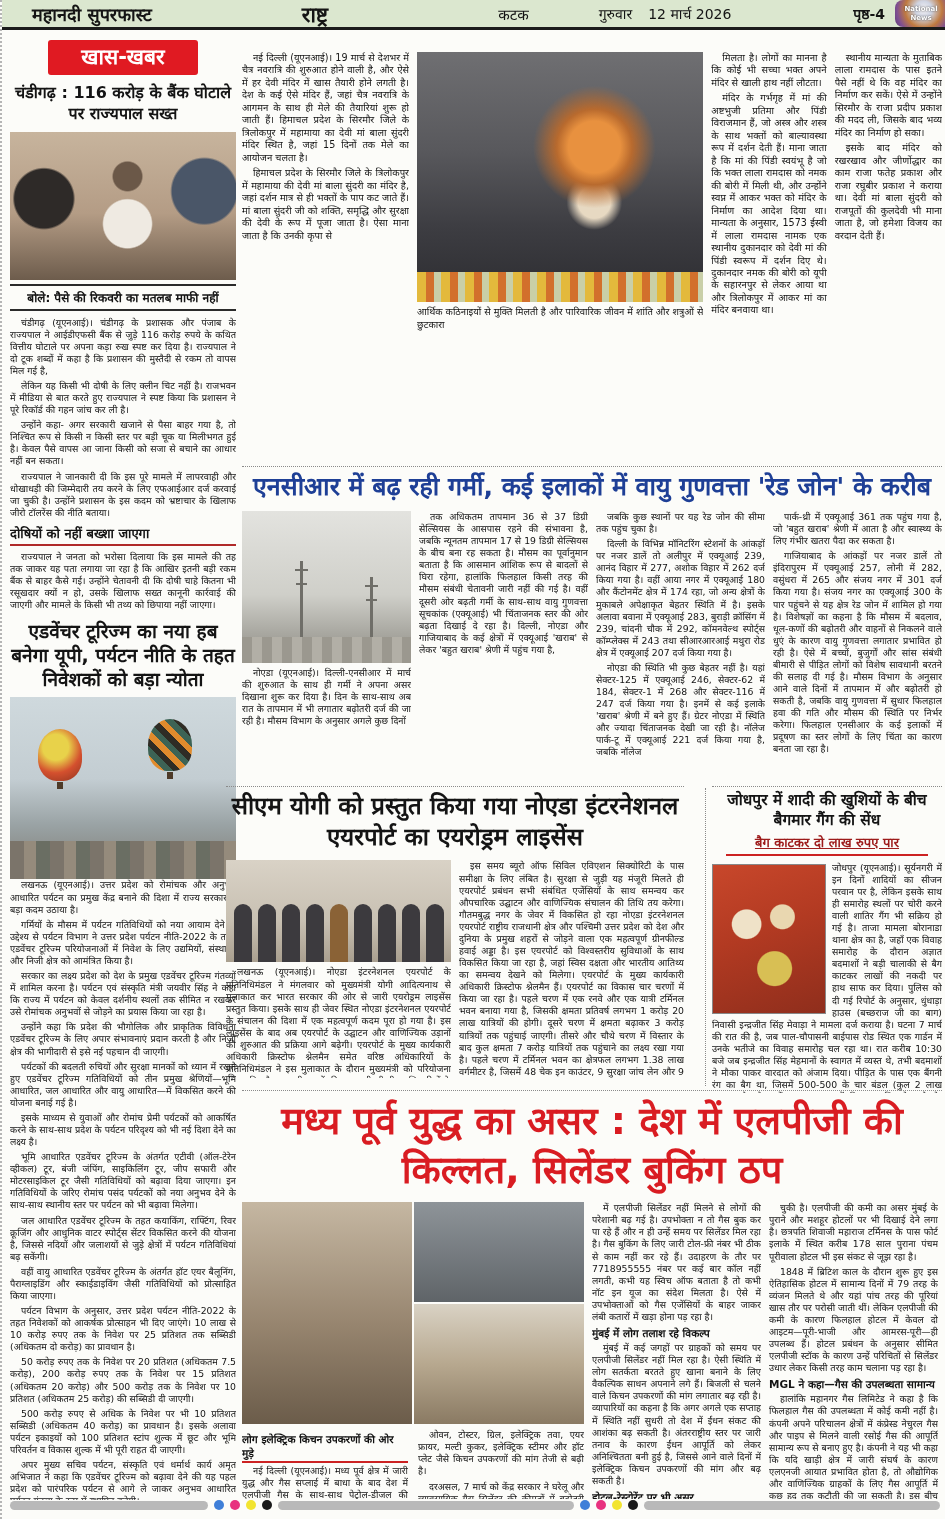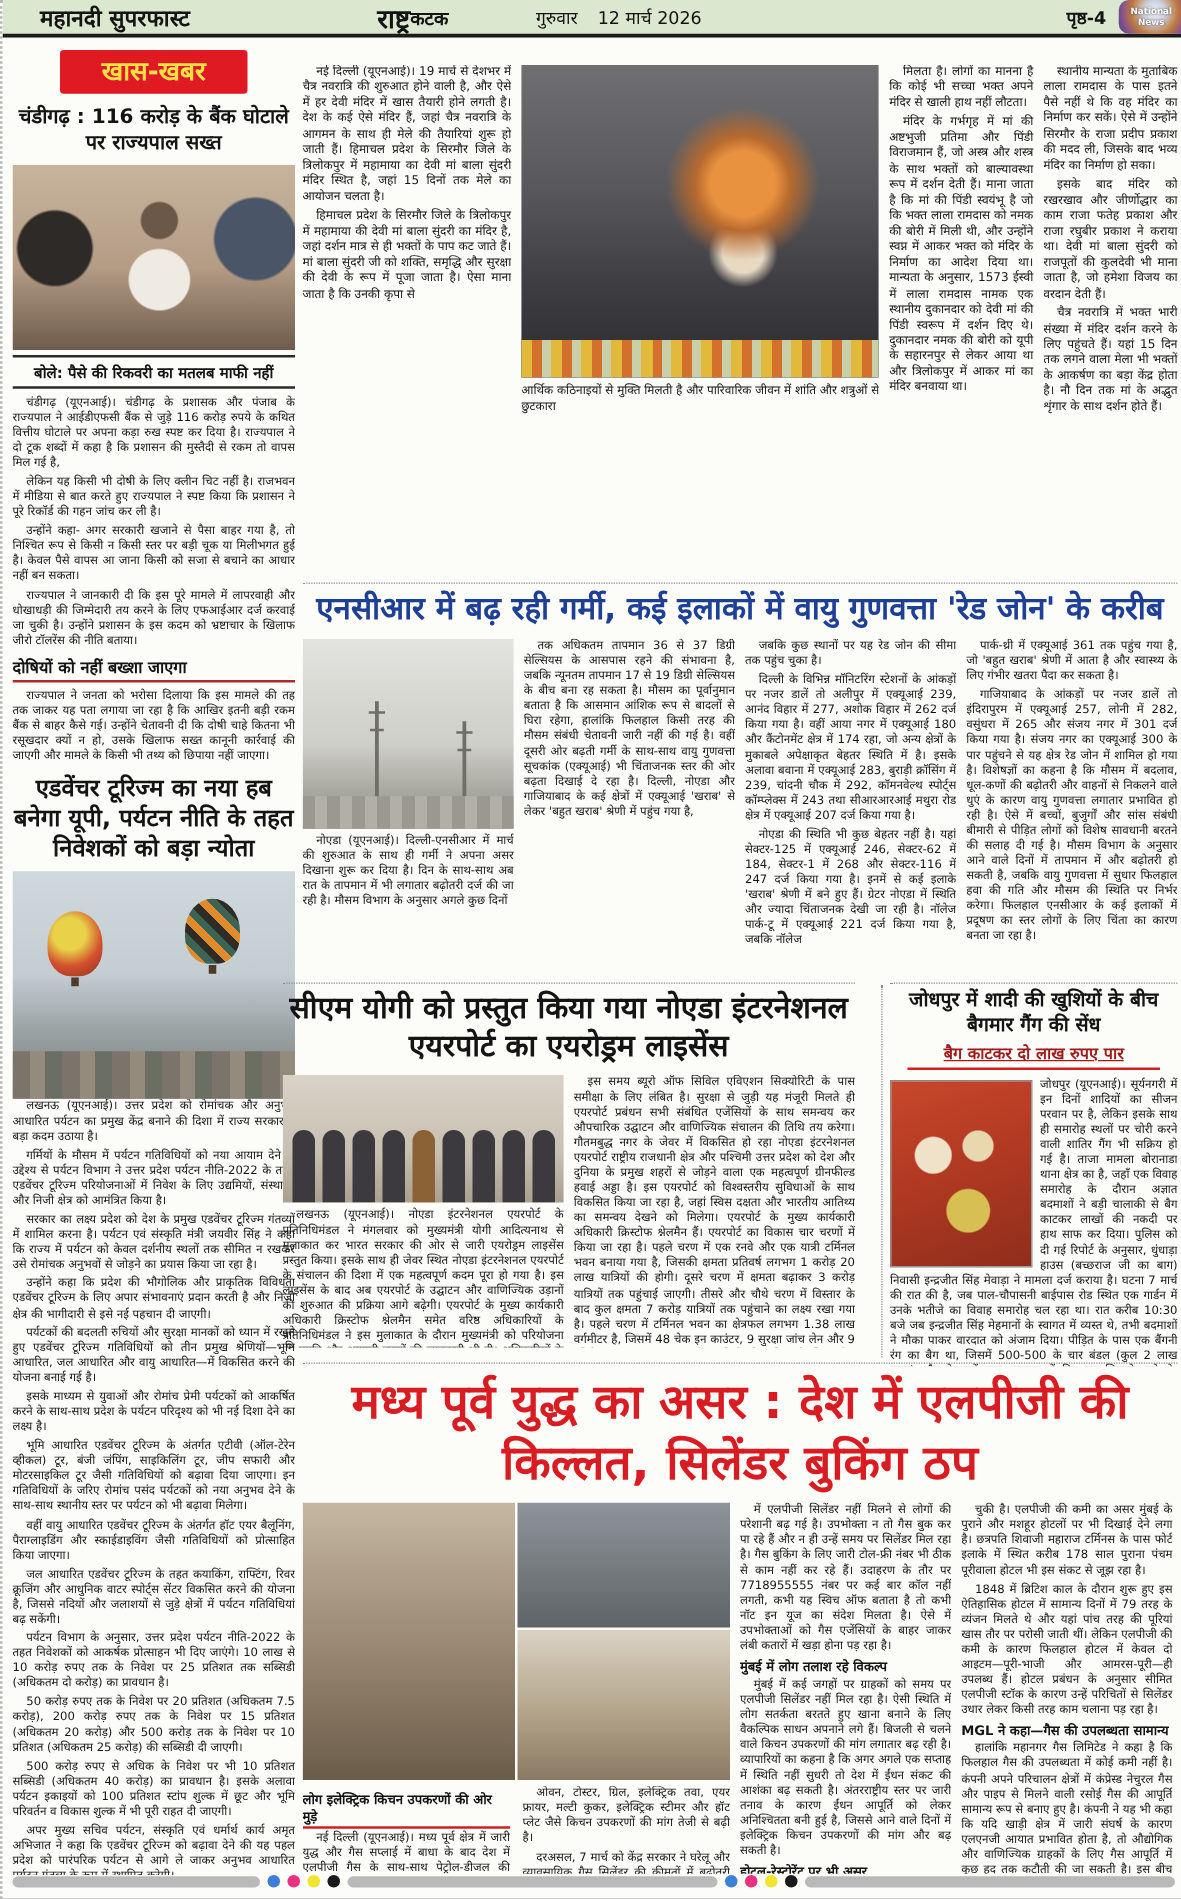--- a/index.html
+++ b/index.html
@@ -4,31 +4,31 @@
 <style>
   html,body{margin:0;padding:0;background:#8a8a8a;}
   .page{position:relative;width:945px;height:1519px;margin:0 auto;background:#fcfcf9;
         font-family:"DejaVu Sans","Liberation Sans",sans-serif;color:#141414;overflow:hidden;
         border-left:2px dotted #b5b5b5;}
   
   .masthead{position:absolute;top:0;left:0;width:100%;height:30px;background:#dbe7cf;
             display:flex;align-items:center;border-bottom:3px solid #1b1b1b;box-sizing:border-box;}
   .m-paper{font-weight:bold;font-size:18px;margin-left:30px;white-space:nowrap;}
   .m-section{font-weight:bold;font-size:21px;margin-left:150px;}
-  .m-city{font-weight:bold;font-size:15px;}
+  .m-city{font-weight:normal;font-size:15px;margin-left:170px;}
   .m-day{font-size:14px;margin-left:70px;}
   .m-date{font-size:14px;margin-left:16px;}
   .m-page{font-weight:bold;font-size:14px;margin-left:auto;margin-right:10px;}
   .m-logo{width:52px;height:27px;border-radius:8px 0 0 8px;margin-right:0;
           background:radial-gradient(circle at 55% 35%,#f4f2f5 0%,#cfd4e2 25%,#c07a3f 55%,#7e4f92 80%,#5d3a74 100%);
           color:#fff;font-size:7px;font-weight:bold;text-align:center;line-height:1.2;
           display:flex;flex-direction:column;justify-content:center;text-shadow:0 0 2px #333;}
   
   .sidebar{position:absolute;left:8px;top:38px;width:226px;height:1462px;overflow:hidden;}
-  .kb-banner{background:#e01a22;color:#fde047;font-weight:bold;font-size:21px;text-align:center;
+  .kb-banner{background:#e01a22;color:#ffffff;font-weight:bold;font-size:21px;text-align:center;
              width:150px;margin:2px auto 8px;padding:2px 0 5px;border-radius:3px;}
   .sb-head1{font-weight:bold;font-size:16px;line-height:1.3;text-align:center;margin:0 0 7px;}
   .photo{position:relative;overflow:hidden;}
   .sb-photo1{height:148px;background:
       radial-gradient(circle at 52% 30%,#6b5848 0 9%,transparent 10%),
       radial-gradient(circle at 52% 62%,#efeae2 0 16%,transparent 17%),
       radial-gradient(circle at 15% 45%,#2e2a28 0 14%,transparent 15%),
       radial-gradient(circle at 86% 40%,#4a5668 0 15%,transparent 16%),
       linear-gradient(180deg,#c7b49d 0%,#b49c85 55%,#6d5c4c 100%);}
   .sb-cap{font-weight:bold;font-size:12px;text-align:center;border-top:2px solid #2b2b2b;
@@ -131,22 +131,22 @@
       <span class="balloon b2"></span>
       <span class="town"></span>
     </div>
     <p class="bp">लखनऊ (यूएनआई)। उत्तर प्रदेश को रोमांचक और अनुभव आधारित पर्यटन का प्रमुख केंद्र बनाने की दिशा में राज्य सरकार ने बड़ा कदम उठाया है।</p>
     <p class="bp">गर्मियों के मौसम में पर्यटन गतिविधियों को नया आयाम देने के उद्देश्य से पर्यटन विभाग ने उत्तर प्रदेश पर्यटन नीति-2022 के तहत एडवेंचर टूरिज्म परियोजनाओं में निवेश के लिए उद्यमियों, संस्थाओं और निजी क्षेत्र को आमंत्रित किया है।</p>
     <p class="bp">सरकार का लक्ष्य प्रदेश को देश के प्रमुख एडवेंचर टूरिज्म गंतव्यों में शामिल करना है। पर्यटन एवं संस्कृति मंत्री जयवीर सिंह ने कहा कि राज्य में पर्यटन को केवल दर्शनीय स्थलों तक सीमित न रखकर उसे रोमांचक अनुभवों से जोड़ने का प्रयास किया जा रहा है।</p>
     <p class="bp">उन्होंने कहा कि प्रदेश की भौगोलिक और प्राकृतिक विविधता एडवेंचर टूरिज्म के लिए अपार संभावनाएं प्रदान करती है और निजी क्षेत्र की भागीदारी से इसे नई पहचान दी जाएगी।</p>
     <p class="bp">पर्यटकों की बदलती रुचियों और सुरक्षा मानकों को ध्यान में रखते हुए एडवेंचर टूरिज्म गतिविधियों को तीन प्रमुख श्रेणियों—भूमि आधारित, जल आधारित और वायु आधारित—में विकसित करने की योजना बनाई गई है।</p>
     <p class="bp">इसके माध्यम से युवाओं और रोमांच प्रेमी पर्यटकों को आकर्षित करने के साथ-साथ प्रदेश के पर्यटन परिदृश्य को भी नई दिशा देने का लक्ष्य है।</p>
     <p class="bp">भूमि आधारित एडवेंचर टूरिज्म के अंतर्गत एटीवी (ऑल-टेरेन व्हीकल) टूर, बंजी जंपिंग, साइकिलिंग टूर, जीप सफारी और मोटरसाइकिल टूर जैसी गतिविधियों को बढ़ावा दिया जाएगा। इन गतिविधियों के जरिए रोमांच पसंद पर्यटकों को नया अनुभव देने के साथ-साथ स्थानीय स्तर पर पर्यटन को भी बढ़ावा मिलेगा।</p>
+    <p class="bp">जल आधारित एडवेंचर टूरिज्म के तहत कयाकिंग, राफ्टिंग, रिवर क्रूजिंग और आधुनिक वाटर स्पोर्ट्स सेंटर विकसित करने की योजना है, जिससे नदियों और जलाशयों से जुड़े क्षेत्रों में पर्यटन गतिविधियां बढ़ सकेंगी।</p>
     <p class="bp">वहीं वायु आधारित एडवेंचर टूरिज्म के अंतर्गत हॉट एयर बैलूनिंग, पैराग्लाइडिंग और स्काईडाइविंग जैसी गतिविधियों को प्रोत्साहित किया जाएगा।</p>
-    <p class="bp">जल आधारित एडवेंचर टूरिज्म के तहत कयाकिंग, राफ्टिंग, रिवर क्रूजिंग और आधुनिक वाटर स्पोर्ट्स सेंटर विकसित करने की योजना है, जिससे नदियों और जलाशयों से जुड़े क्षेत्रों में पर्यटन गतिविधियां बढ़ सकेंगी।</p>
     <p class="bp">पर्यटन विभाग के अनुसार, उत्तर प्रदेश पर्यटन नीति-2022 के तहत निवेशकों को आकर्षक प्रोत्साहन भी दिए जाएंगे। 10 लाख से 10 करोड़ रुपए तक के निवेश पर 25 प्रतिशत तक सब्सिडी (अधिकतम दो करोड़) का प्रावधान है।</p>
     <p class="bp">50 करोड़ रुपए तक के निवेश पर 20 प्रतिशत (अधिकतम 7.5 करोड़), 200 करोड़ रुपए तक के निवेश पर 15 प्रतिशत (अधिकतम 20 करोड़) और 500 करोड़ तक के निवेश पर 10 प्रतिशत (अधिकतम 25 करोड़) की सब्सिडी दी जाएगी।</p>
     <p class="bp">500 करोड़ रुपए से अधिक के निवेश पर भी 10 प्रतिशत सब्सिडी (अधिकतम 40 करोड़) का प्रावधान है। इसके अलावा पर्यटन इकाइयों को 100 प्रतिशत स्टांप शुल्क में छूट और भूमि परिवर्तन व विकास शुल्क में भी पूरी राहत दी जाएगी।</p>
     <p class="bp">अपर मुख्य सचिव पर्यटन, संस्कृति एवं धर्मार्थ कार्य अमृत अभिजात ने कहा कि एडवेंचर टूरिज्म को बढ़ावा देने की यह पहल प्रदेश को पारंपरिक पर्यटन से आगे ले जाकर अनुभव आधारित पर्यटन गंतव्य के रूप में स्थापित करेगी।</p>
 
   </div>
 
   <div class="story" style="left:240px;top:42px;width:700px;height:424px;">
     <div class="cols" style="margin-top:10px;height:300px;">
       <div class="col" style="width:168px;">
@@ -159,21 +159,20 @@
         </div>
         <div class="nv-capline">आर्थिक कठिनाइयों से मुक्ति मिलती है और पारिवारिक जीवन में शांति और शत्रुओं से छुटकारा</div>
       </div>
       <div class="col" style="width:116px;">
         <p class="bp" style="font-size:9.6px">मिलता है। लोगों का मानना है कि कोई भी सच्चा भक्त अपने मंदिर से खाली हाथ नहीं लौटता।</p>
         <p class="bp" style="font-size:9.6px">मंदिर के गर्भगृह में मां की अष्टभुजी प्रतिमा और पिंडी विराजमान हैं, जो अस्त्र और शस्त्र के साथ भक्तों को बाल्यावस्था रूप में दर्शन देती हैं। माना जाता है कि मां की पिंडी स्वयंभू है जो कि भक्त लाला रामदास को नमक की बोरी में मिली थी, और उन्होंने स्वप्न में आकर भक्त को मंदिर के निर्माण का आदेश दिया था। मान्यता के अनुसार, 1573 ईस्वी में लाला रामदास नामक एक स्थानीय दुकानदार को देवी मां की पिंडी स्वरूप में दर्शन दिए थे। दुकानदार नमक की बोरी को यूपी के सहारनपुर से लेकर आया था और त्रिलोकपुर में आकर मां का मंदिर बनवाया था।</p>
       </div>
       <div class="col" style="width:108px;">
         <p class="bp" style="font-size:9.6px">स्थानीय मान्यता के मुताबिक लाला रामदास के पास इतने पैसे नहीं थे कि वह मंदिर का निर्माण कर सकें। ऐसे में उन्होंने सिरमौर के राजा प्रदीप प्रकाश की मदद ली, जिसके बाद भव्य मंदिर का निर्माण हो सका।</p>
         <p class="bp" style="font-size:9.6px">इसके बाद मंदिर को रखरखाव और जीर्णोद्धार का काम राजा फतेह प्रकाश और राजा रघुबीर प्रकाश ने कराया था। देवी मां बाला सुंदरी को राजपूतों की कुलदेवी भी माना जाता है, जो हमेशा विजय का वरदान देती हैं।</p>
-        <p class="bp" style="font-size:9.6px">चैत्र नवरात्रि में भक्त भारी संख्या में मंदिर दर्शन करने के लिए पहुंचते हैं। यहां 15 दिन तक लगने वाला मेला भी भक्तों के आकर्षण का बड़ा केंद्र होता है। नौ दिन तक मां के अद्भुत शृंगार के साथ दर्शन होते हैं।</p>
       </div>
     </div>
   </div>
 
   <div class="story dotsep" style="left:240px;top:466px;width:700px;height:318px;padding-top:4px;">
     <div class="big-head h-blue" style="font-size:25px;">एनसीआर में बढ़ रही गर्मी, कई इलाकों में वायु गुणवत्ता 'रेड जोन' के करीब</div>
     <div class="cols" style="margin-top:8px;height:268px;">
       <div class="col" style="width:169px;">
         <div class="photo ncr-photo">
           <span class="tower" style="left:58px;"></span>

